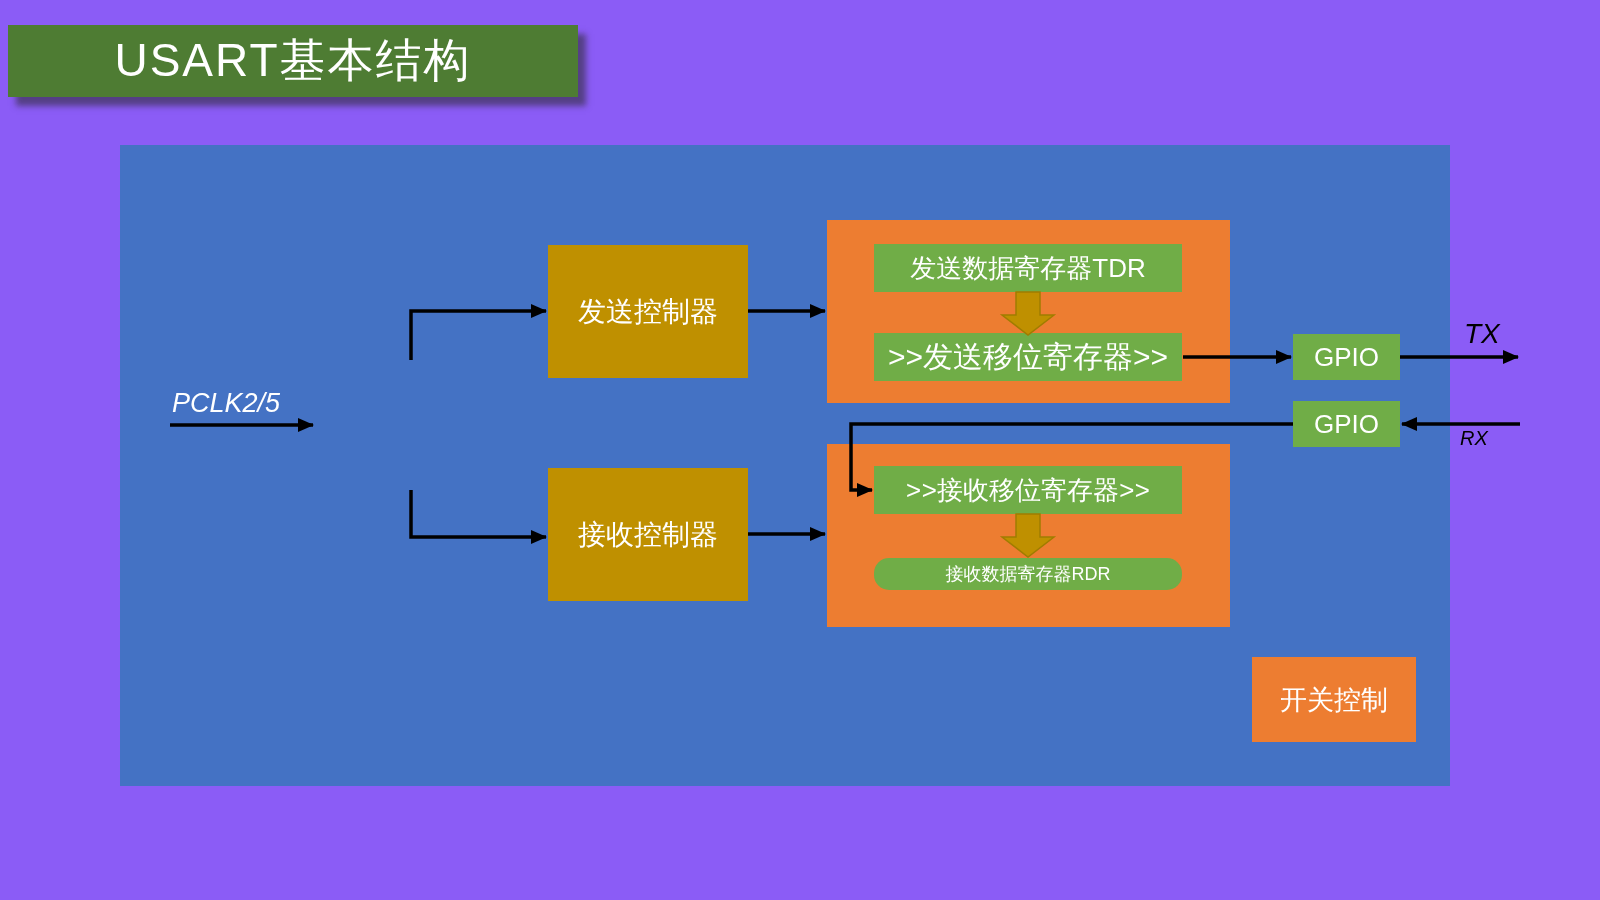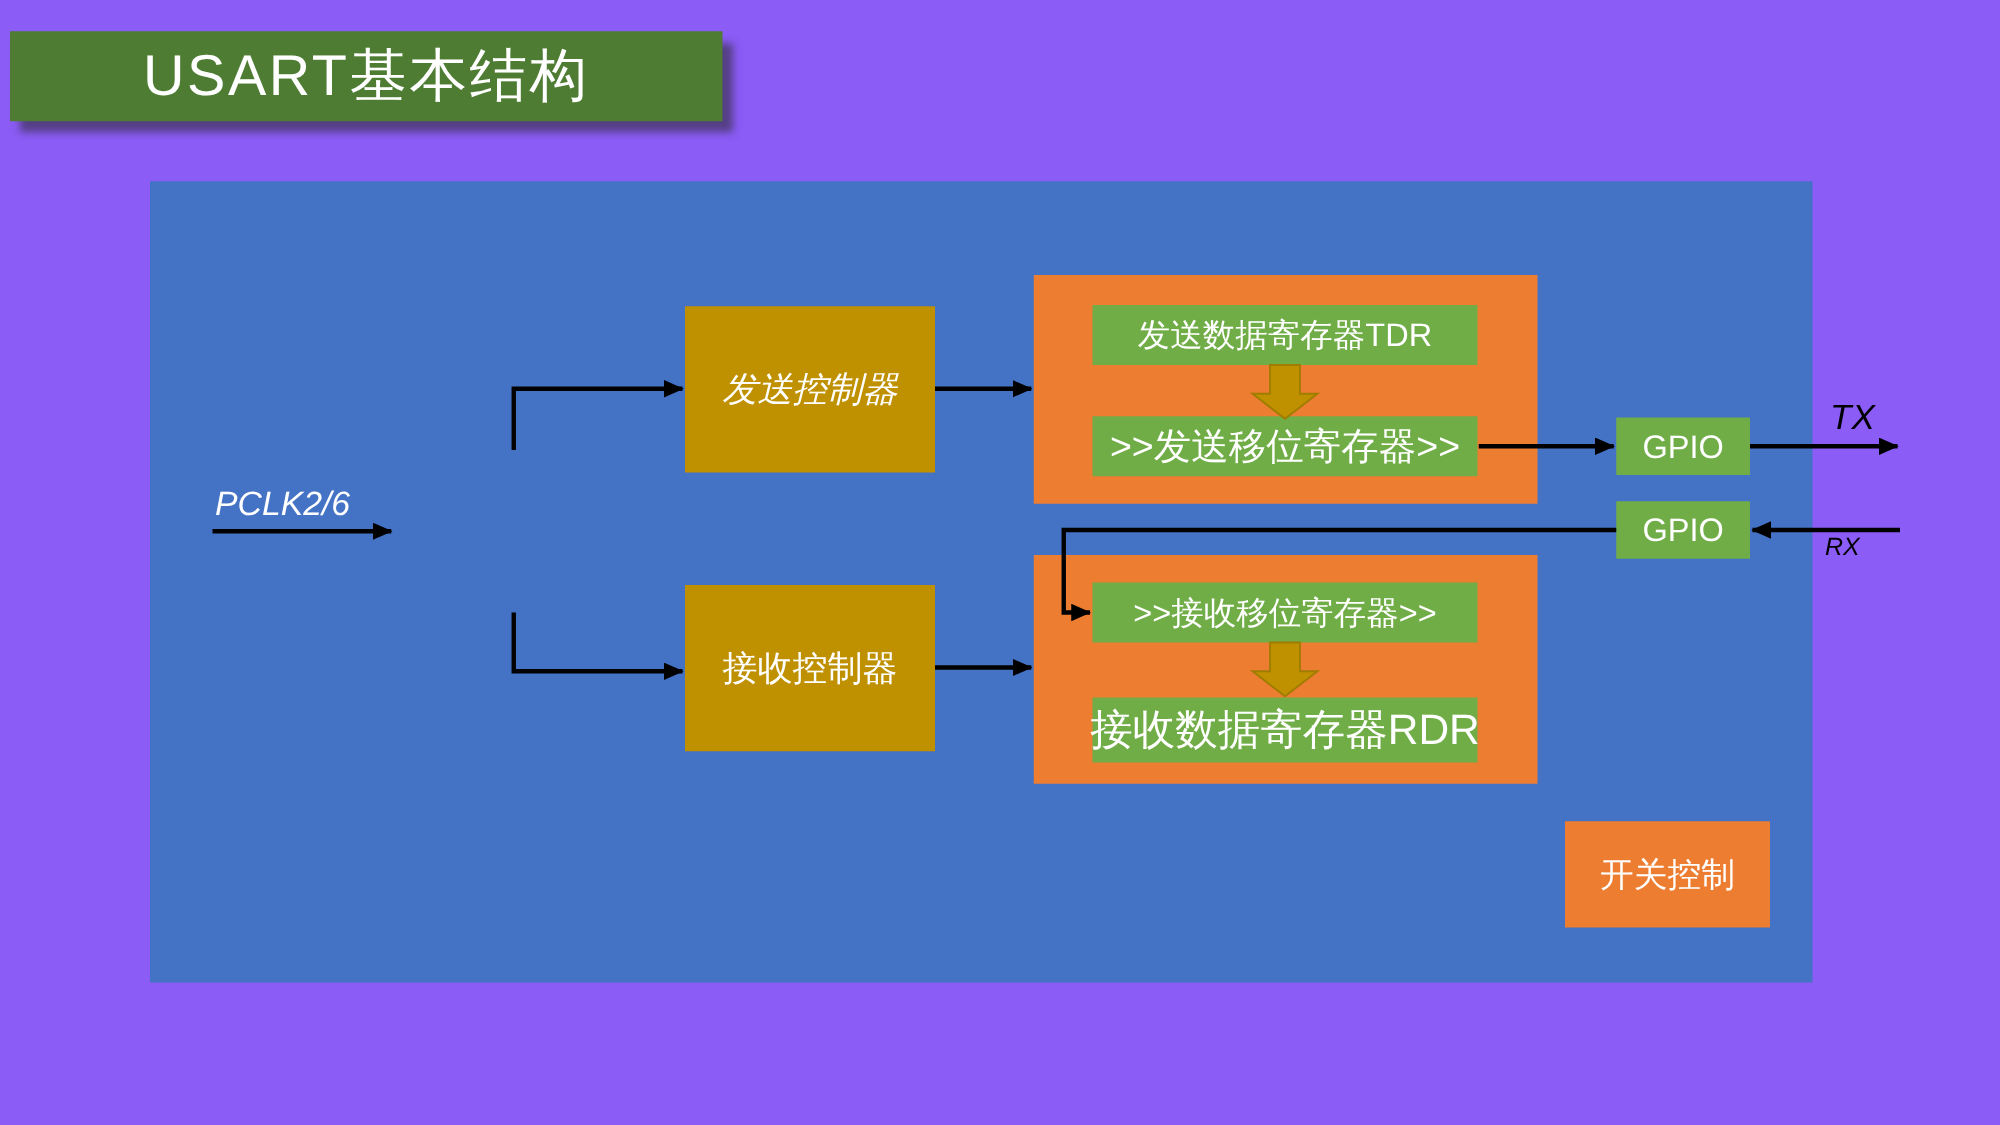--- a/index.html
+++ b/index.html
@@ -17,28 +17,28 @@
 
   .box {
     position: absolute; display: flex; align-items: center; justify-content: center;
     color: #ffffff; text-align: center; white-space: nowrap;
   }
   .orange { background: #ed7d31; }
   .gold   { background: #bf9000; }
   .green  { background: #70ad47; }
 
   .baud       { left: 315px;  top: 360px; width: 196px; height: 130px; font-size: 27px; flex-direction: column; line-height: 37px; }
-  .tx-ctrl    { left: 548px;  top: 245px; width: 200px; height: 133px; font-size: 28px; font-style: italic; }
+  .tx-ctrl    { left: 548px;  top: 245px; width: 200px; height: 133px; font-size: 28px; }
   .rx-ctrl    { left: 548px;  top: 468px; width: 200px; height: 133px; font-size: 28px; }
   .tx-container { left: 827px; top: 220px; width: 403px; height: 183px; }
   .rx-container { left: 827px; top: 444px; width: 403px; height: 183px; }
   .tdr        { left: 874px;  top: 244px; width: 308px; height: 48px; font-size: 26px; }
   .tx-shift   { left: 874px;  top: 333px; width: 308px; height: 48px; font-size: 30px; }
-  .rx-shift   { left: 874px;  top: 466px; width: 308px; height: 48px; font-size: 26px; }
-  .rdr        { left: 874px;  top: 558px; width: 308px; height: 52px; font-size: 34px; }
+  .rx-shift   { left: 874px;  top: 466px; width: 308px; height: 48px; font-size: 26px; font-family: Liberation Mono, monospace; }
+  .rdr        { left: 874px;  top: 558px; width: 308px; height: 32px; font-size: 18px; border-radius: 15px; }
   .gpio-tx    { left: 1293px; top: 334px; width: 107px; height: 46px; font-size: 26px; }
   .gpio-rx    { left: 1293px; top: 401px; width: 107px; height: 46px; font-size: 26px; }
   .switch-ctl { left: 1252px; top: 657px; width: 164px; height: 85px; font-size: 27px; }
 
   .sig-label { position: absolute; font-size: 27px; white-space: nowrap; font-style: italic; }
   .pclk     { left: 172px;  top: 388px; color: #ffffff; }
   .tx-label { left: 1464px; top: 318px; color: #000000; font-size: 28px; }
   .rx-label { left: 1460px; top: 427px; color: #000000; font-size: 20px; }
 
   .overlay { position: absolute; left: 0; top: 0; width: 1600px; height: 900px; pointer-events: none; }
@@ -89,21 +89,21 @@
   </div>
 
   <div class="box green gpio-rx">
     <span>GPIO</span>
   </div>
 
   <div class="box orange switch-ctl">
     <span>开关控制</span>
   </div>
 
-  <div class="sig-label pclk">PCLK2/6</div>
+  <div class="sig-label pclk">PCLK2/5</div>
   <div class="sig-label tx-label">TX</div>
   <div class="sig-label rx-label">RX</div>
 
   <svg class="overlay" viewBox="0 0 1600 900">
     <defs>
       <marker id="arrow" markerUnits="userSpaceOnUse" markerWidth="16" markerHeight="14" refX="15" refY="7" orient="auto-start-reverse">
         <path d="M0,0 L16,7 L0,14 Z" fill="#000000"></path>
       </marker>
     </defs>
 

